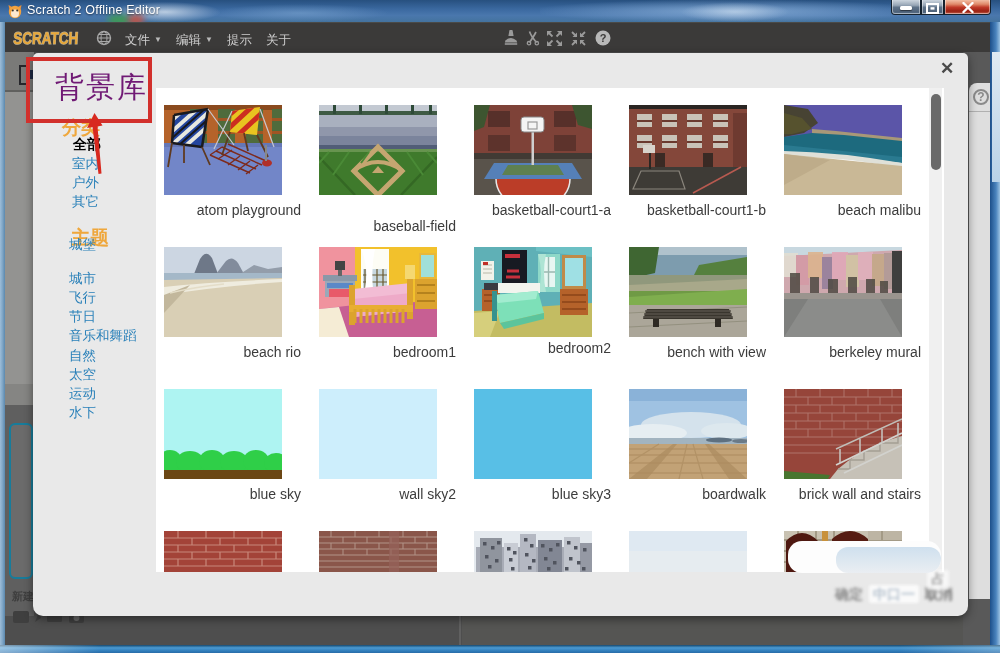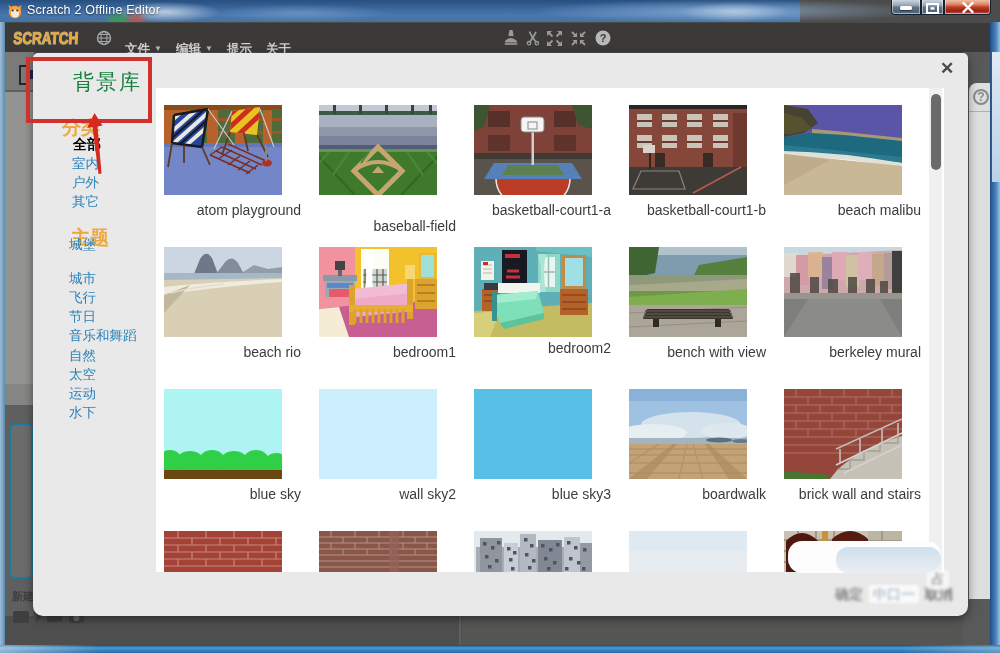--- a/index.html
+++ b/index.html
@@ -1,20 +1,20 @@
 <!DOCTYPE html>
 <html><head>
 <meta charset="utf-8">
 <style>
 * { margin:0; padding:0; box-sizing:border-box; }
 html,body { width:1000px; height:653px; overflow:hidden; }
 body { font-family:"Liberation Sans",sans-serif; position:relative; background:#4c4c4c; }
 
 
-#titlebar { position:absolute; left:0; top:0; width:800px; height:22px;
+#titlebar { position:absolute; left:0; top:0; width:1000px; height:22px;
   background:linear-gradient(#27507f 0%, #3a689f 40%, #4a77ad 70%, #44739f 100%); }
 #titlebar .glow1 { position:absolute; left:110px; top:2px; width:110px; height:20px;
   background:radial-gradient(ellipse at center, rgba(225,235,245,.75), rgba(225,235,245,0) 72%); }
 #titlebar .glow2 { position:absolute; left:540px; top:0px; width:380px; height:22px;
   background:radial-gradient(ellipse at center, rgba(160,195,232,.65), rgba(150,190,230,0) 75%); }
 #titlebar .glow3 { position:absolute; left:210px; top:4px; width:180px; height:18px;
   background:radial-gradient(ellipse at center, rgba(140,180,220,.45), rgba(140,180,220,0) 70%); }
 #titlebar .glow4 { position:absolute; left:680px; top:2px; width:110px; height:20px;
   background:radial-gradient(ellipse at center, rgba(210,225,240,.6), rgba(210,225,240,0) 70%); }
 #titlebar .dotg { position:absolute; left:108px; top:15px; width:22px; height:10px; border-radius:5px;
@@ -35,21 +35,21 @@
 #btn-max  { left:30px; width:23px;
   background:linear-gradient(#ccd5de 0%, #96a5b5 38%, #5e7288 52%, #4e627a 85%, #5e7690 100%); }
 #btn-close{ left:53px; width:47px; border-radius:0 0 4px 0;
   background:linear-gradient(#f2bfa5 0%, #e08a6a 30%, #c03a28 52%, #9a2012 80%, #c2604a 100%); }
 #btn-close .inner { border-radius:0 0 3px 0; }
 
 
 #menubar { position:absolute; left:5px; top:22px; width:985px; height:30px; background:#3b3a39;
   border-top:1px solid #4a4a48; }
 #slogo { position:absolute; left:8px; top:4px; width:76px; height:24px; }
-.mitem { position:absolute; top:18px; color:#cfcfcf; font-size:12.5px; font-weight:bold; }
+.mitem { position:absolute; top:9px; color:#cfcfcf; font-size:12.5px; font-weight:normal; }
 .mcaret { display:inline-block; font-size:8px; vertical-align:2px; margin-left:4px; color:#b8b8b8; }
 .micon { position:absolute; top:7px; }
 
 
 #frameL { position:absolute; left:0; top:22px; width:5px; height:631px;
   background:linear-gradient(90deg,#9ebdd8,#7fa6c6 50%,#5b88ae); }
 #frameR { position:absolute; left:990px; top:22px; width:10px; height:631px;
   background:linear-gradient(90deg,#1d4f8a,#4a83bd 60%,#9cc2e2); }
 #frameRlight { position:absolute; left:992px; top:52px; width:8px; height:130px;
   background:linear-gradient(#dfe9f2,#b9d2e8); }
@@ -80,21 +80,21 @@
 #rightGap { position:absolute; left:963px; top:52px; width:31px; height:596px; background:#595959; }
 #tips { position:absolute; left:969px; top:83px; width:25px; height:516px; background:#dedede;
   border-radius:8px 0 0 0; }
 #tips .qc { position:absolute; left:4px; top:6px; width:16px; height:16px; border:2px solid #8a8a8a;
   border-radius:50%; color:#8a8a8a; font-size:12px; font-weight:bold; text-align:center; line-height:13px; }
 #tips .sep { position:absolute; left:0; top:28px; width:25px; height:1px; background:#b0b0b0; }
 
 
 #dialog { position:absolute; left:33px; top:53px; width:935px; height:563px; background:#e9e9e9;
   border-radius:5px 5px 10px 10px; box-shadow:0 3px 10px rgba(0,0,0,.45); }
-#dtitle { position:absolute; left:40px; top:15px; font-size:21px; color:#15803d; letter-spacing:2px; }
+#dtitle { position:absolute; left:22px; top:15px; font-size:29px; color:#701a75; letter-spacing:2px; }
 #dclose { position:absolute; left:907px; top:5px; font-size:17px; color:#4a4a4a; font-weight:bold; }
 
 
 .cath { position:absolute; color:#efa73c; font-size:19px; font-weight:bold; left:29px; }
 .catl { position:absolute; color:#2980b9; font-size:13.5px; left:39px; }
 #cat-all { position:absolute; left:40px; top:83px; color:#000; font-size:14px; font-weight:bold; }
 
 
 #white { position:absolute; left:123px; top:35px; width:788px; height:484px; background:#fff; overflow:hidden; }
 #vscroll { position:absolute; left:773px; top:0px; width:13px; height:484px; background:#f0f0f0; }

